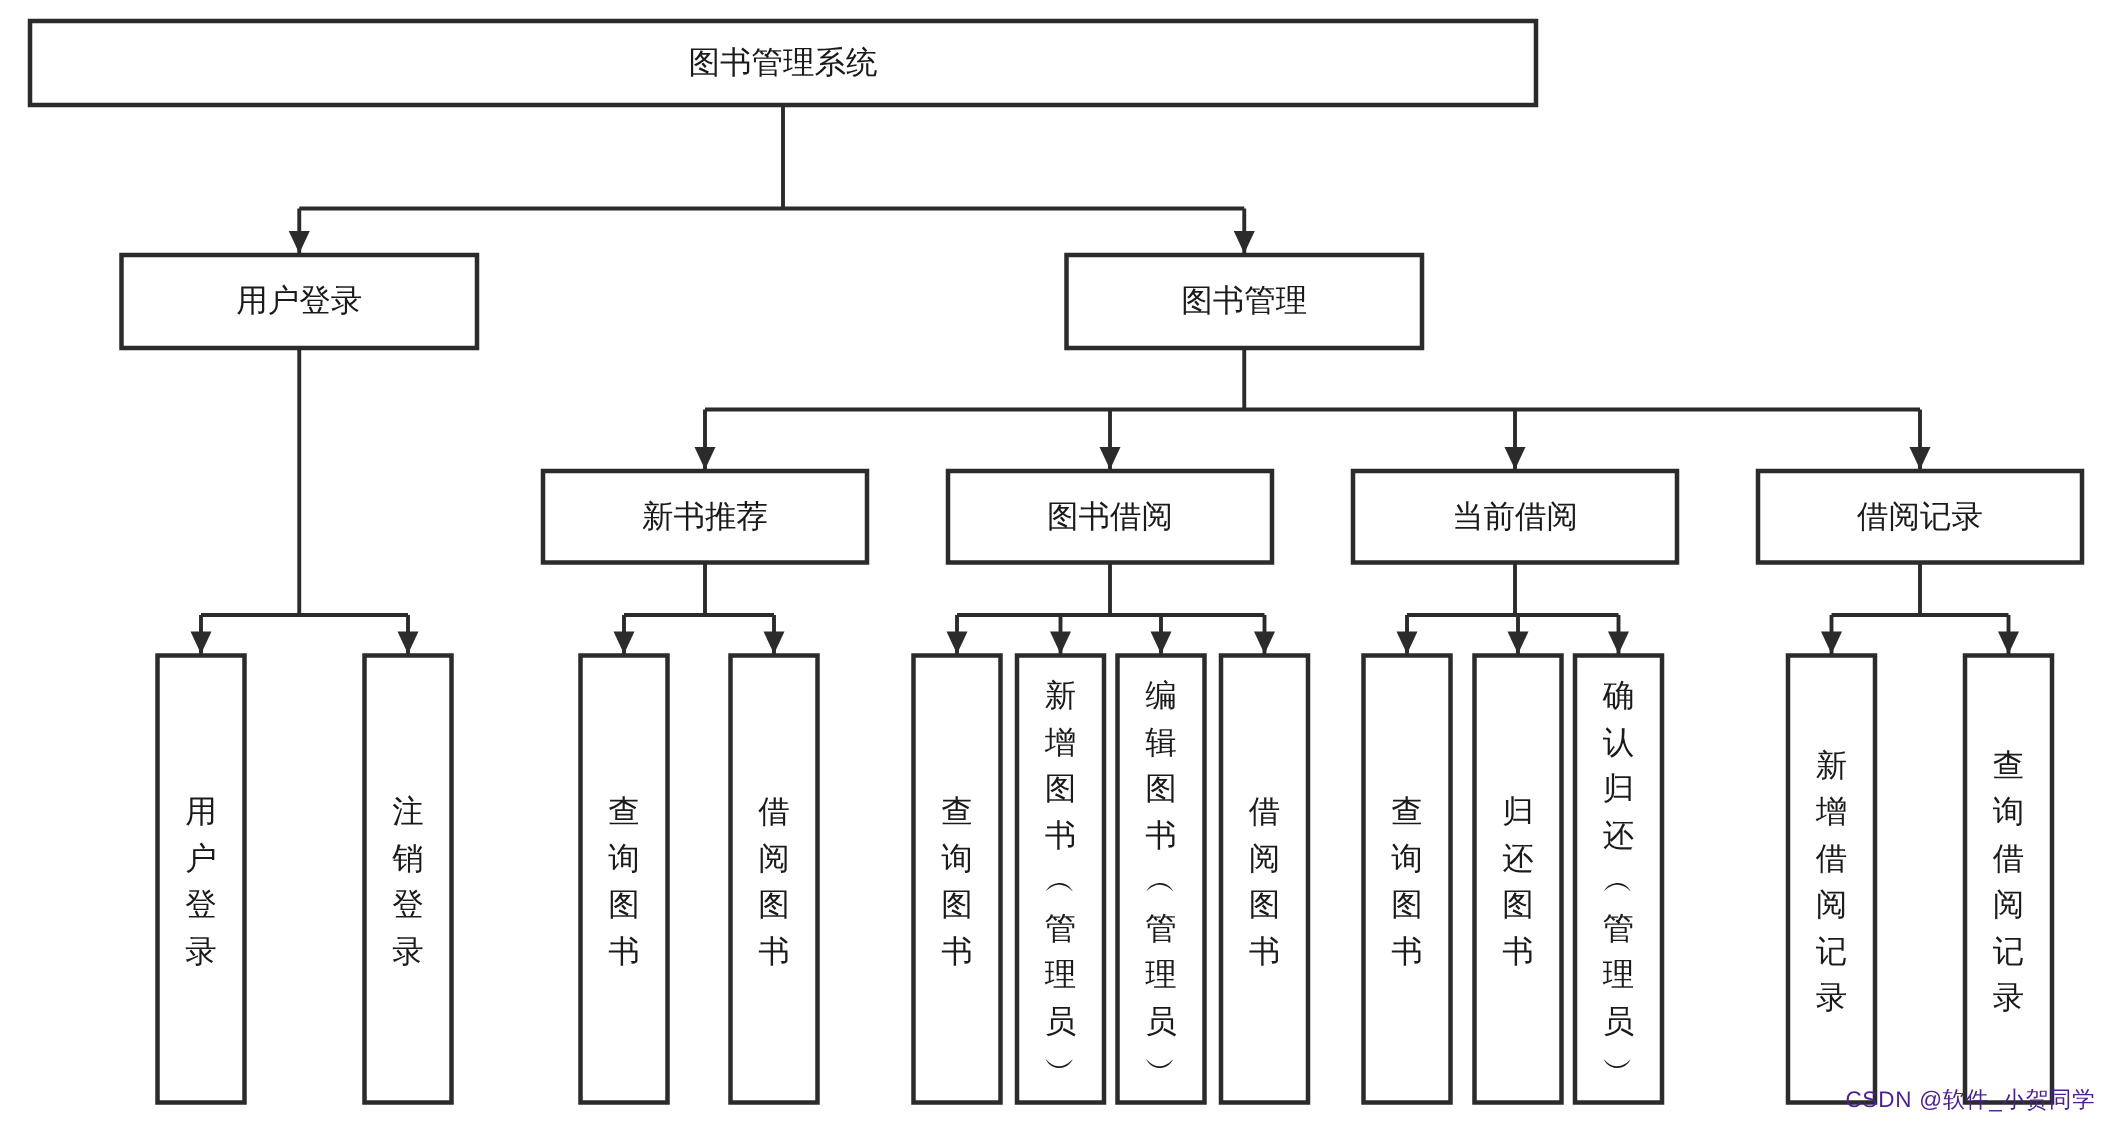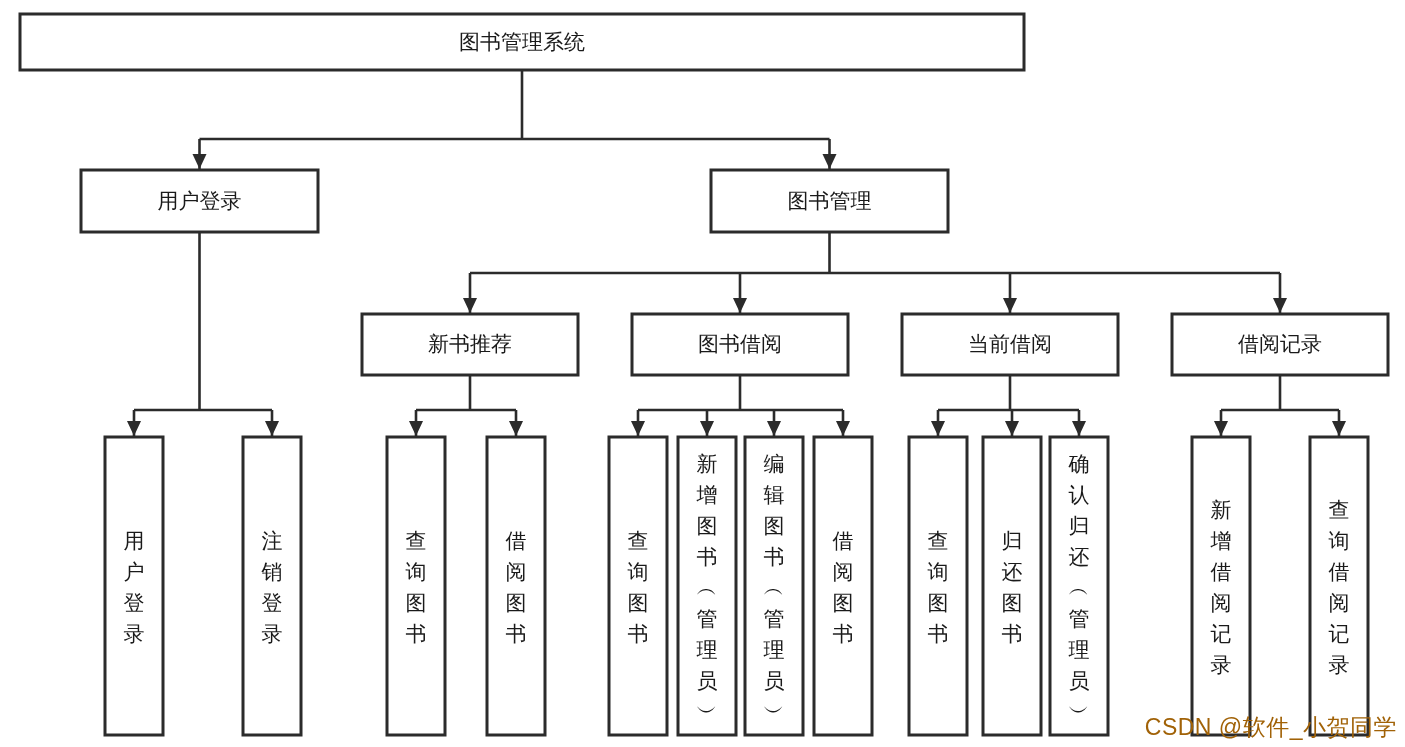--- a/index.html
+++ b/index.html
@@ -53,22 +53,22 @@
   }
   .arrow-head {
     fill: #2b2b2b;
     stroke: none;
   }
   .watermark-text {
     position: absolute;
     right: 8px;
     bottom: 4px;
     font-family: "Liberation Sans", "DejaVu Sans", sans-serif;
-    font-size: 23px;
-    color: #a16207;
+    font-size: 15px;
+    color: #4c1d95;
     white-space: nowrap;
     letter-spacing: 0.5px;
   }
 </style>
 </head>
 <body>
 
 <div id="diagram-root">
   <svg id="flow-svg" viewBox="0 0 1405 747" xmlns="http://www.w3.org/2000/svg">
     <g id="connectors-layer">

